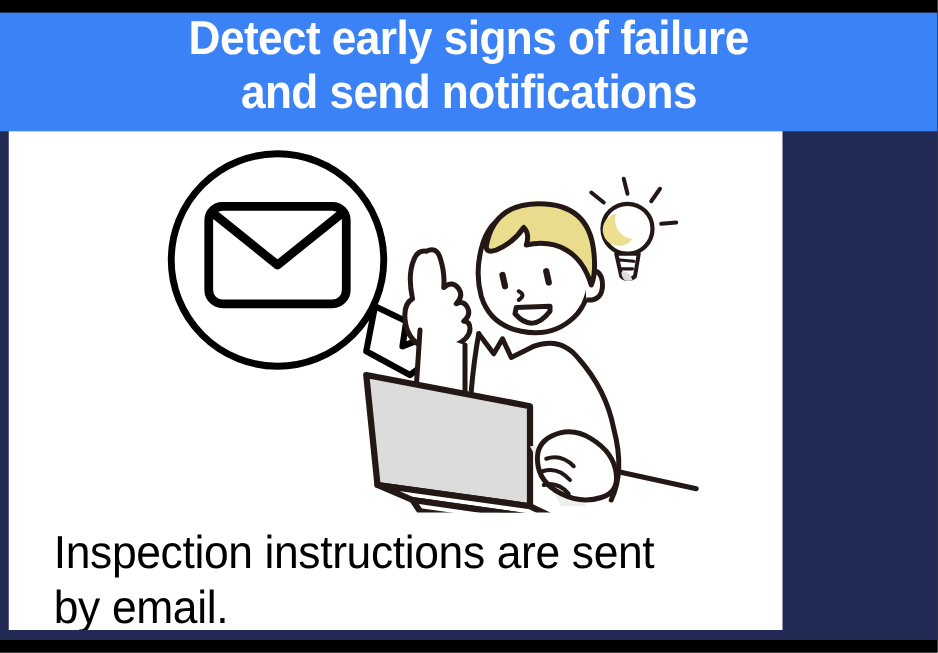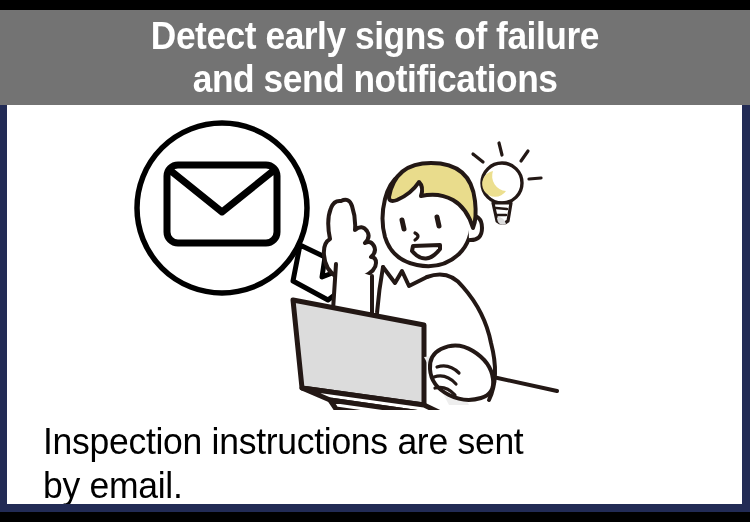--- a/index.html
+++ b/index.html
@@ -24,44 +24,43 @@
     box-sizing: border-box;
     overflow: hidden;
   }
 
   .header {
     position: absolute;
     left: 0;
     top: 0;
     width: 750px;
     height: 95px;
-    background: #737373;
+    background: #3b82f6;
     display: flex;
     flex-direction: column;
     align-items: center;
-    justify-content: center;
   }
 
   .header .title-line {
     color: #ffffff;
     font-family: "Liberation Sans", sans-serif;
     font-weight: bold;
     font-size: 38px;
     line-height: 43px;
     letter-spacing: -0.5px;
     text-align: center;
     white-space: nowrap;
     transform: scaleX(0.93);
   }
 
   .body-panel {
     position: absolute;
     left: 7px;
     top: 95px;
-    width: 735px;
+    width: 619px;
     height: 399px;
     background: #ffffff;
     overflow: hidden;
   }
 
   .illustration {
     position: absolute;
     left: 90px;
     top: 0px;
     width: 470px;

